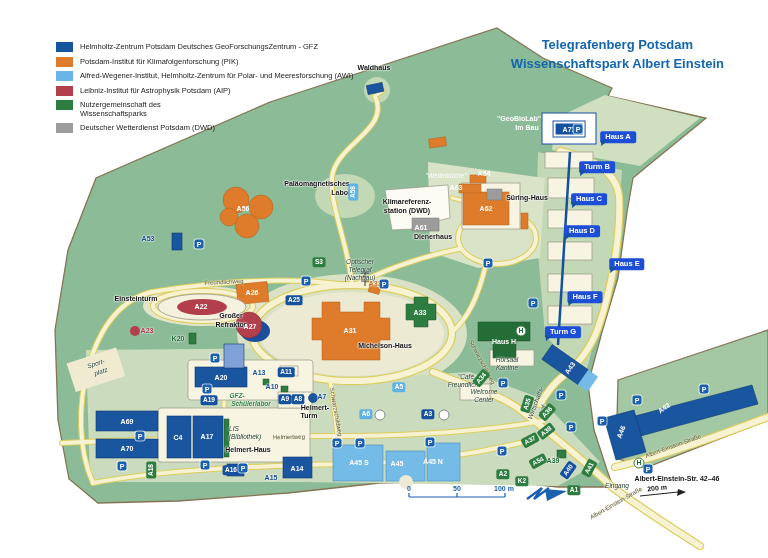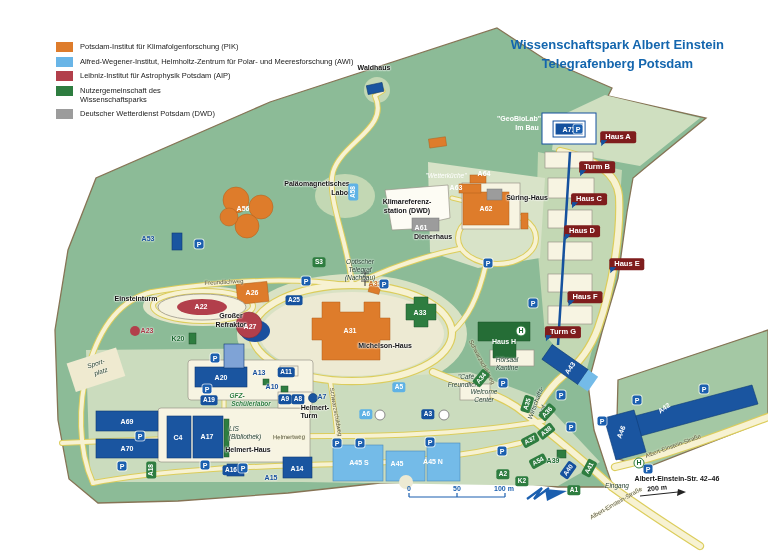--- a/index.html
+++ b/index.html
@@ -13,21 +13,21 @@
   .lg-swatch{width:17px;height:10px;flex:0 0 auto;}
   .lg-label{font-size:7.5px;color:#1c1c1c;white-space:pre-line;line-height:1.25;}
   .title{position:absolute;top:36px;right:44px;text-align:center;color:#1466AE;
          font-weight:bold;font-size:13px;line-height:1.45;}
   .lb{position:absolute;white-space:nowrap;line-height:1;
       transform:translate(-50%,-50%) rotate(var(--r,0deg));}
   .name{font-size:7px;font-weight:bold;color:#141414;
         text-shadow:0 0 2px #fff,0 0 2px #fff,0 0 2px #fff;}
   .whitename{font-size:7px;font-weight:bold;color:#fff;}
   .whiteit{font-size:6.5px;font-style:italic;color:#fff;}
-  .flag{font-size:7.5px;font-weight:bold;color:#fff;background:#7f1d1d;
+  .flag{font-size:7.5px;font-weight:bold;color:#fff;background:#1d4ed8;
         padding:2px 5px;border-radius:2px;}
   .flag::after{content:"";position:absolute;left:1px;bottom:-3.5px;width:0;height:0;
         border:3.5px solid transparent;border-top:3.5px solid #15519E;border-left:3.5px solid #15519E;}
   .navybox{font-size:6.5px;font-weight:bold;color:#fff;background:#15519E;
         padding:1.5px 2.5px;border-radius:2px;}
   .a71{font-size:7px;font-weight:bold;color:#fff;background:#15519E;padding:2px 7px;
         border:2px solid #fff;box-shadow:0 0 0 1px #15519E;}
   .awibox{font-size:6.5px;font-weight:bold;color:#fff;background:#5FB2E5;
         padding:1.5px 2.5px;border-radius:2px;}
   .greenbox{font-size:6.5px;font-weight:bold;color:#fff;background:#2E7D40;
@@ -254,26 +254,30 @@
       <polygon points="545,489 567,491 547,501" fill="#1B5FAF"></polygon>
     </g>
 
     <g>
       <line x1="640" y1="496" x2="678" y2="492" stroke="#222" stroke-width="1"></line>
       <polygon points="678,489 686,492 677,496" fill="#222"></polygon>
     </g>
   </svg>
 
   <div class="title">
+    <div>Telegrafenberg Potsdam</div>
     <div>Wissenschaftspark Albert Einstein</div>
-    <div>Telegrafenberg Potsdam</div>
   </div>
 
   <div class="legend">
     <div>
+        <div class="lg-row">
+          <span class="lg-swatch" style="background: rgb(21, 86, 158);"></span>
+          <span class="lg-label">Helmholtz-Zentrum Potsdam Deutsches GeoForschungsZentrum - GFZ</span>
+        </div>
         <div class="lg-row">
           <span class="lg-swatch" style="background: rgb(222, 124, 43);"></span>
           <span class="lg-label">Potsdam-Institut für Klimafolgenforschung (PIK)</span>
         </div>
         <div class="lg-row">
           <span class="lg-swatch" style="background: rgb(105, 181, 231);"></span>
           <span class="lg-label">Alfred-Wegener-Institut, Helmholtz-Zentrum für Polar- und Meeresforschung (AWI)</span>
         </div>
         <div class="lg-row">
           <span class="lg-swatch" style="background: rgb(178, 63, 75);"></span>

